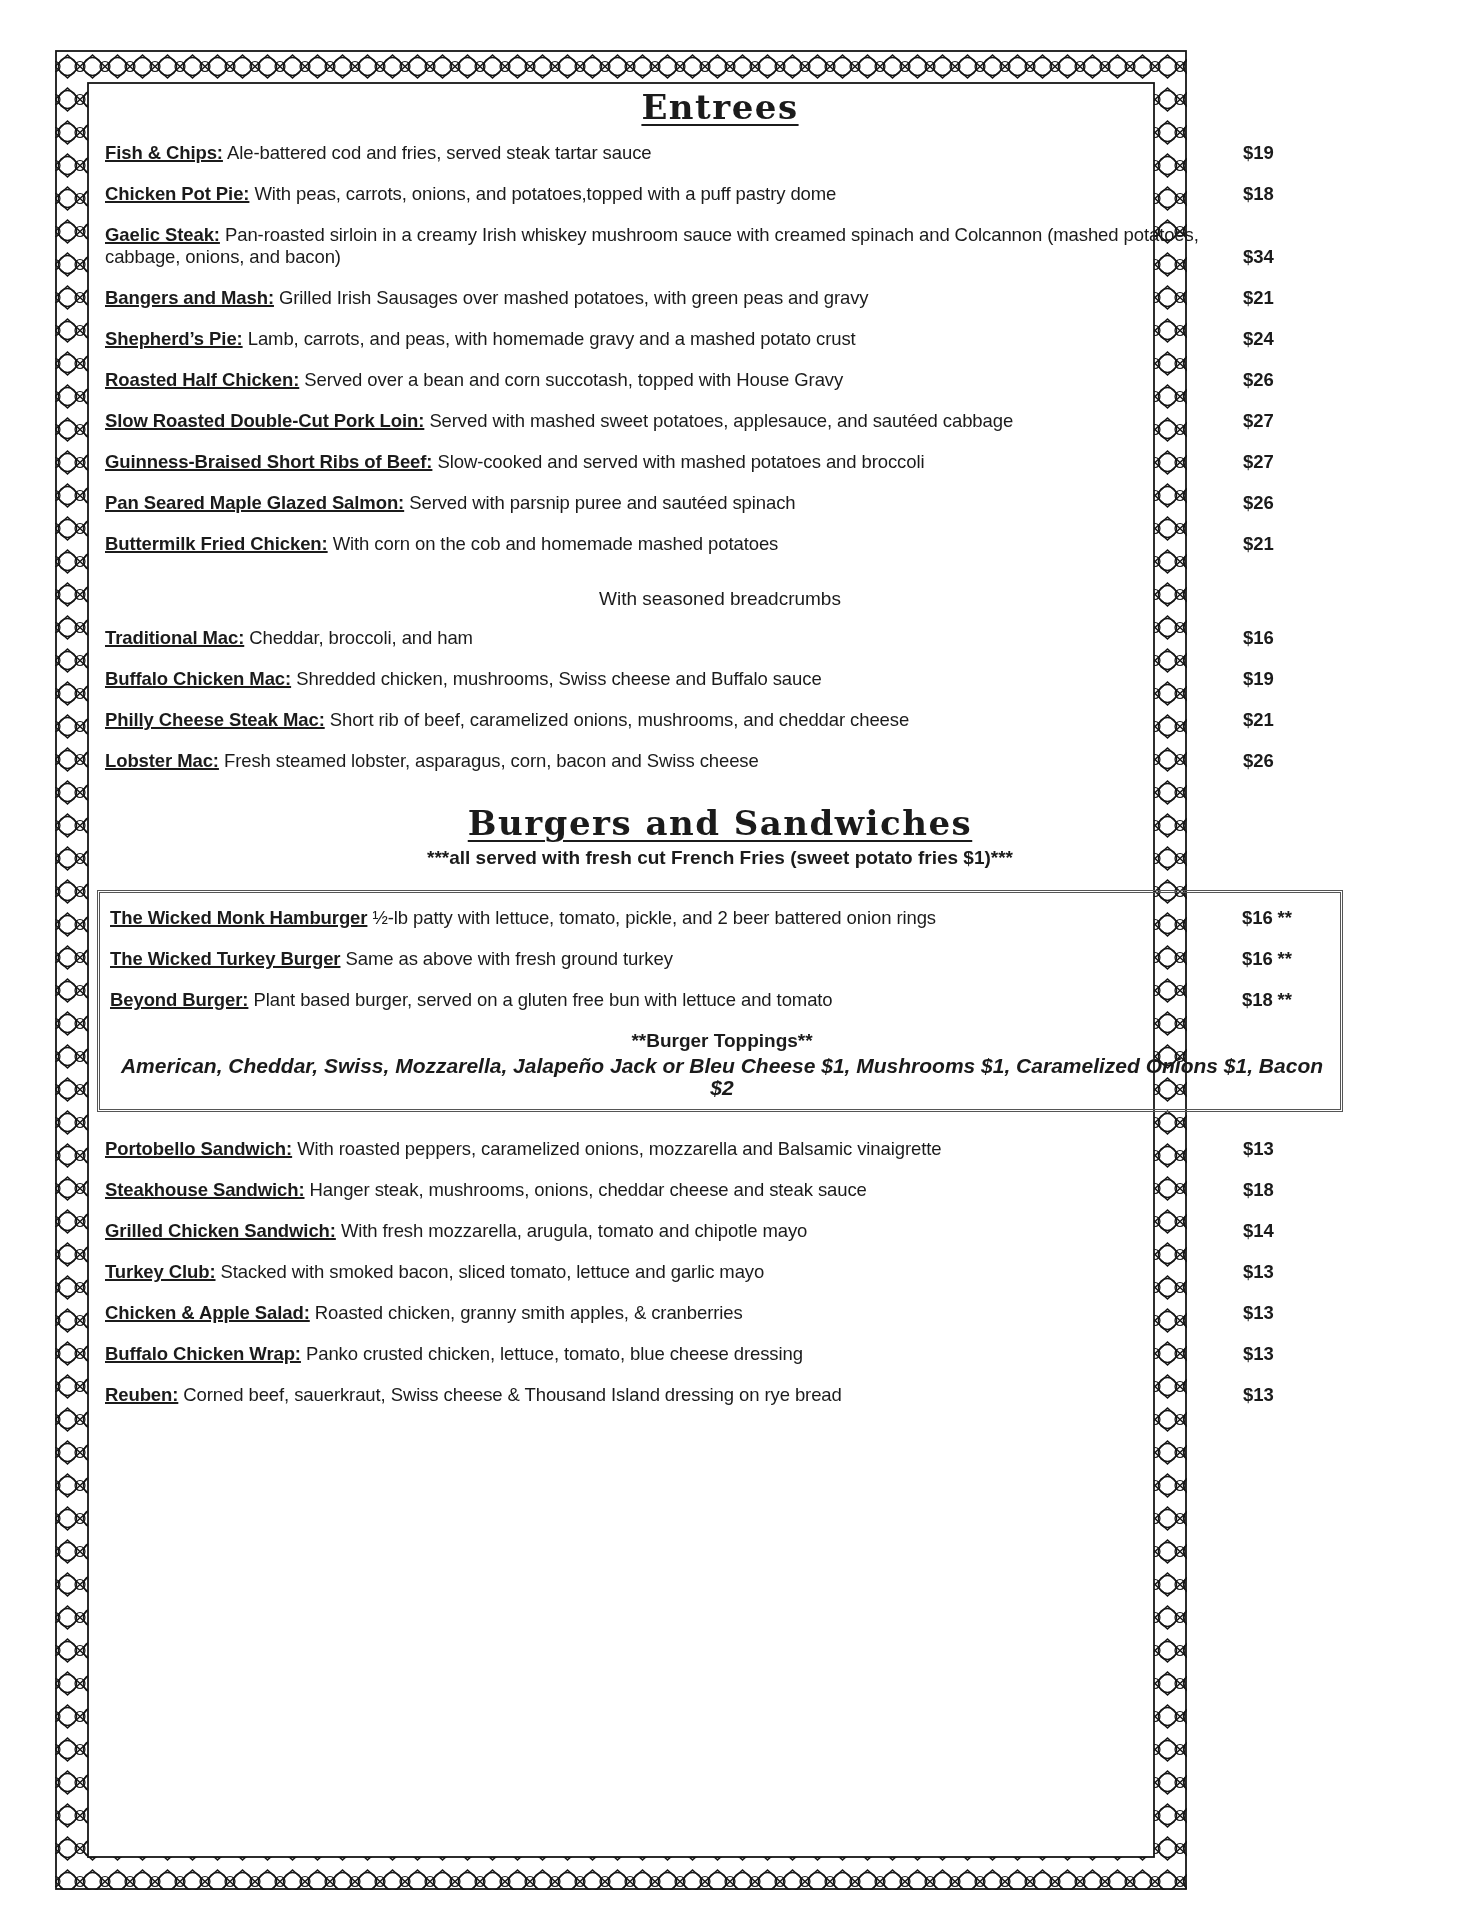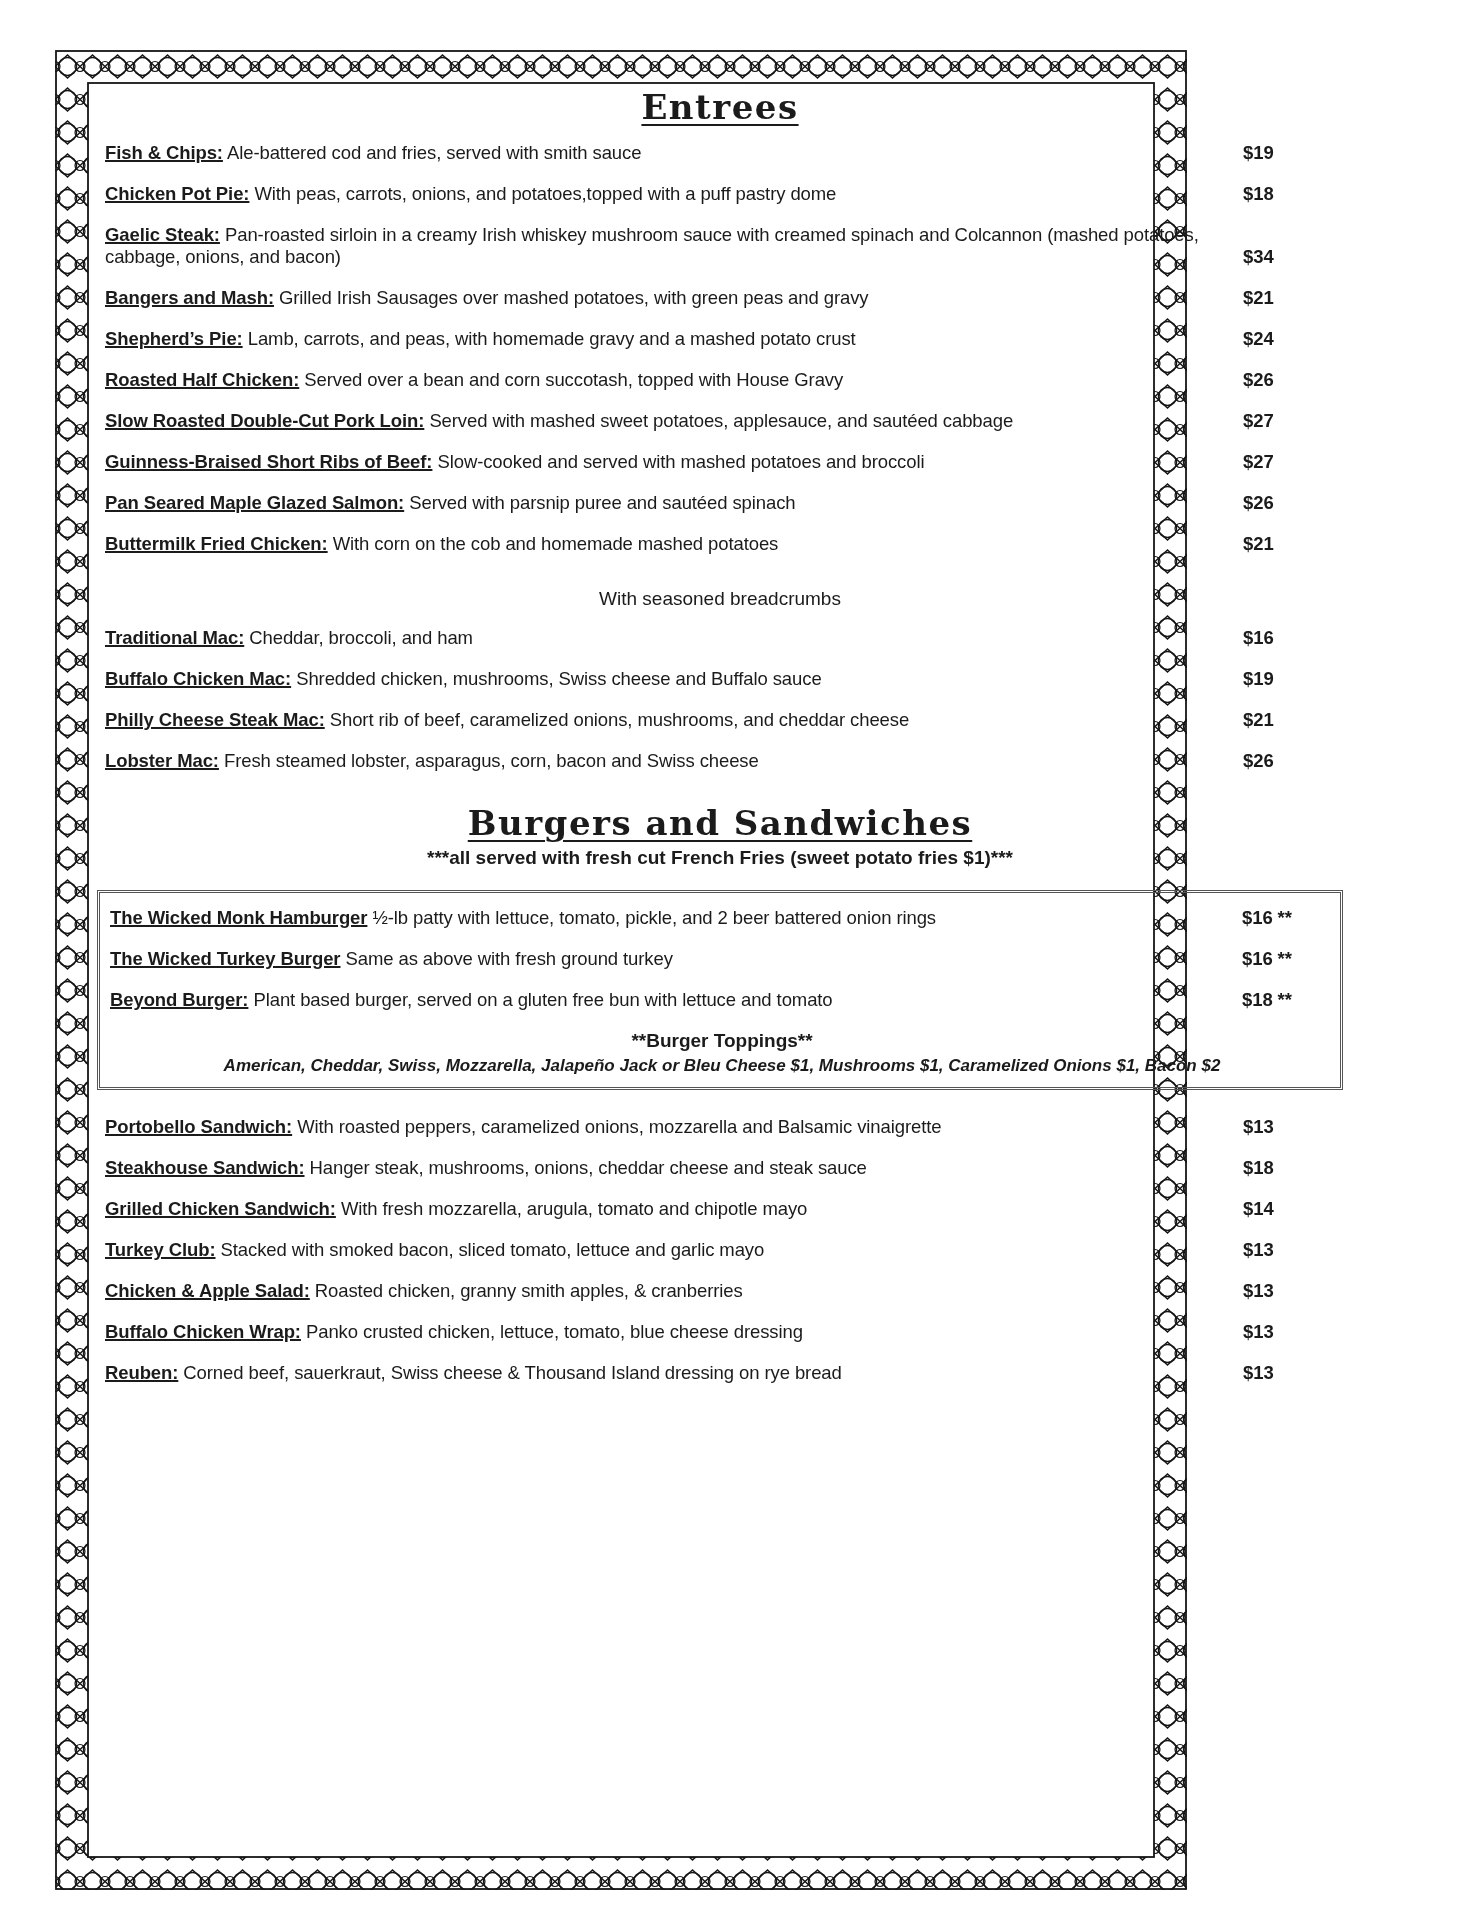--- a/index.html
+++ b/index.html
@@ -35,21 +35,21 @@
   .section-mac .section-title { margin-bottom:2px; }
   .section-mac .items { margin-top:16px; }
   .section-burgers { margin-top:30px; }
   .section-burgers .section-title { margin-bottom:2px; }
   .section-burgers .section-sub { font-weight:bold; }
   .burger-box {
     border:3px double #555; margin:20px -8px 26px -8px;
     padding:14px 6px 10px 10px;
   }
   .toppings-title { text-align:center; font-weight:bold; font-size:19px; margin:4px 0 3px 0; }
-  .toppings-text { text-align:center; font-weight:bold; font-style:italic; font-size:17px; line-height:22px; }
+  .toppings-text { text-align:center; font-weight:bold; font-style:italic; font-size:21px; line-height:22px; }
 </style>
 </head>
 <body>
 
 <div class="page">
 
   <svg class="border-svg" width="1132" height="1840" viewBox="0 0 1132 1840" aria-hidden="true">
     <defs>
       <pattern id="knot" width="25" height="33" patternUnits="userSpaceOnUse">
         <rect width="25" height="33" fill="#ffffff"></rect>
@@ -66,21 +66,21 @@
 
   <div class="content">
 
     <div class="section section-entrees">
       <div class="section-title">Entrees</div>
       <div class="items">
 
         <div class="item">
           <div class="item-text">
             <span class="item-name">Fish &amp; Chips:</span>
-            <span class="item-desc">Ale-battered cod and fries, served with smith sauce</span>
+            <span class="item-desc">Ale-battered cod and fries, served steak tartar sauce</span>
           </div>
           <div class="item-price">$19</div>
         </div>
 
         <div class="item">
           <div class="item-text">
             <span class="item-name">Chicken Pot Pie:</span>
             <span class="item-desc">With peas, carrots, onions, and potatoes,topped with a puff pastry dome</span>
           </div>
           <div class="item-price">$18</div>

